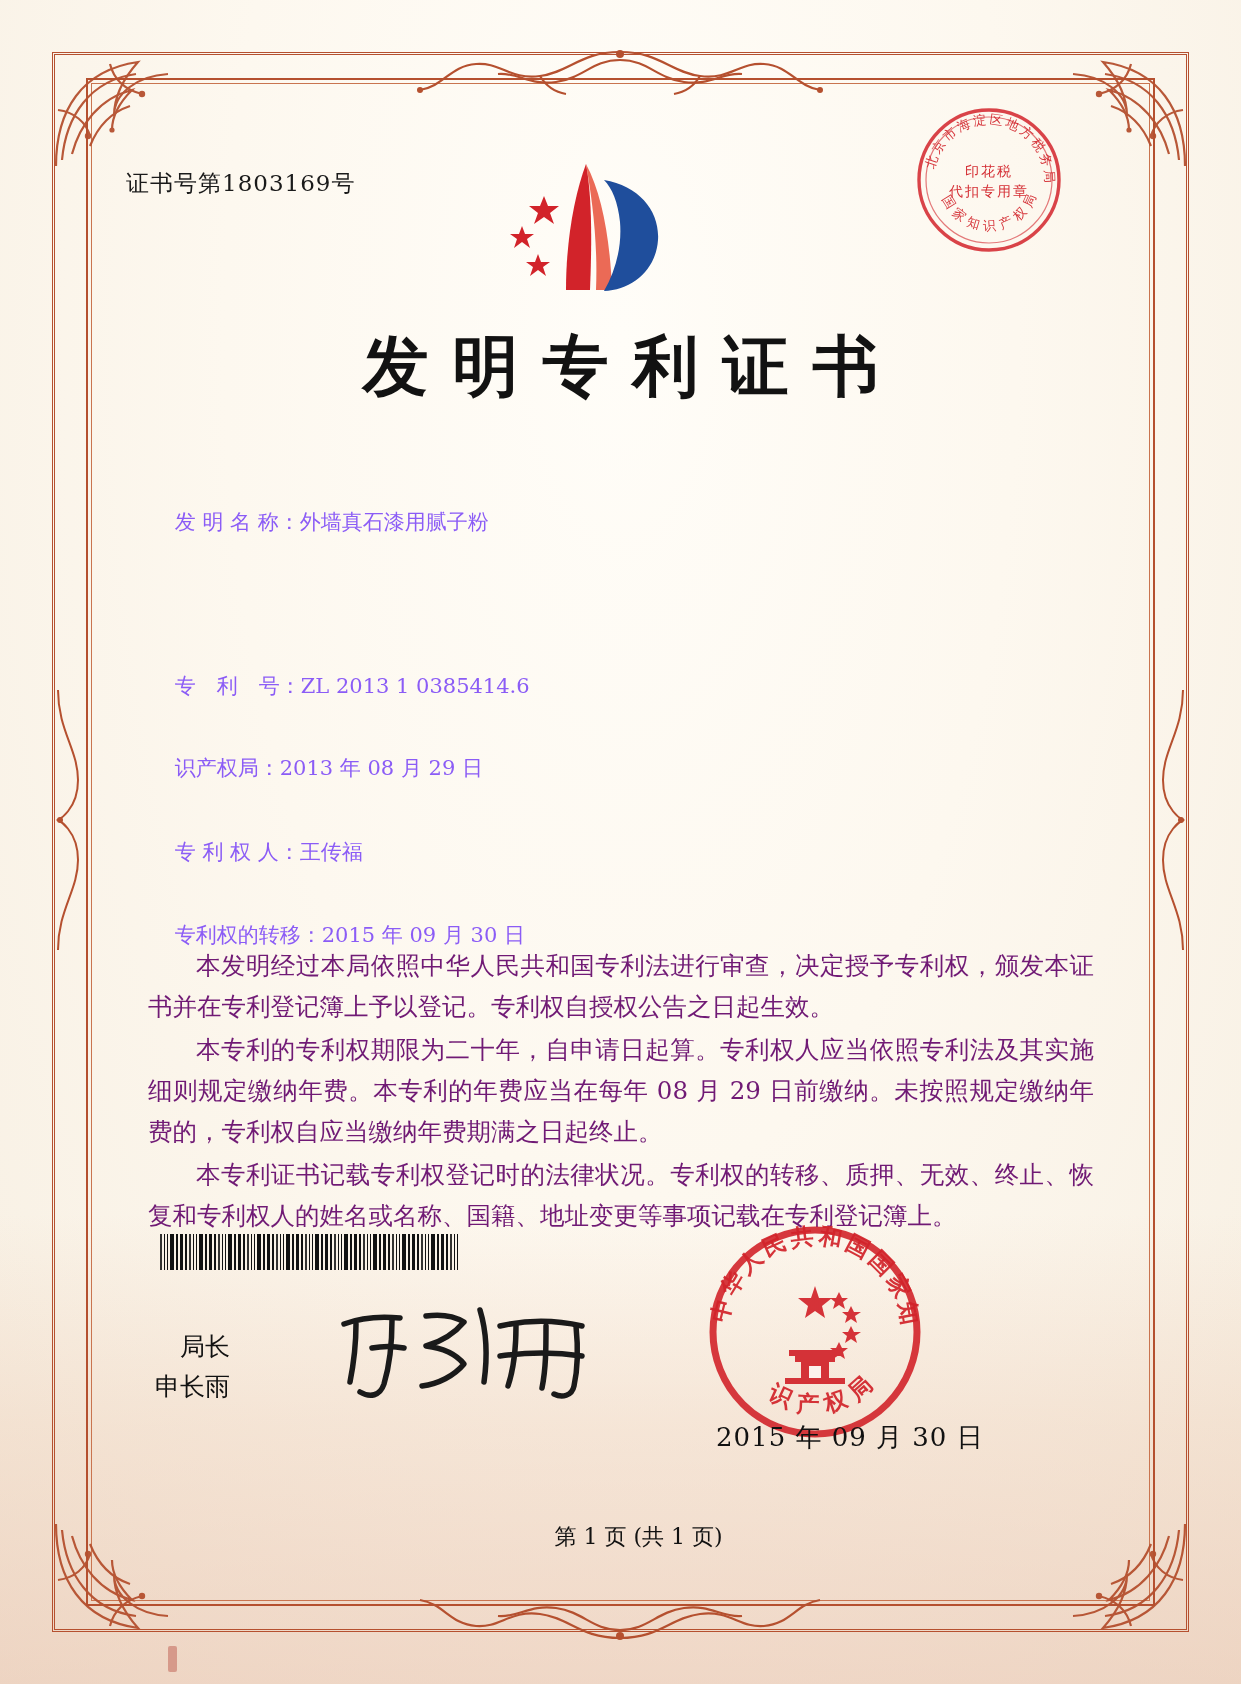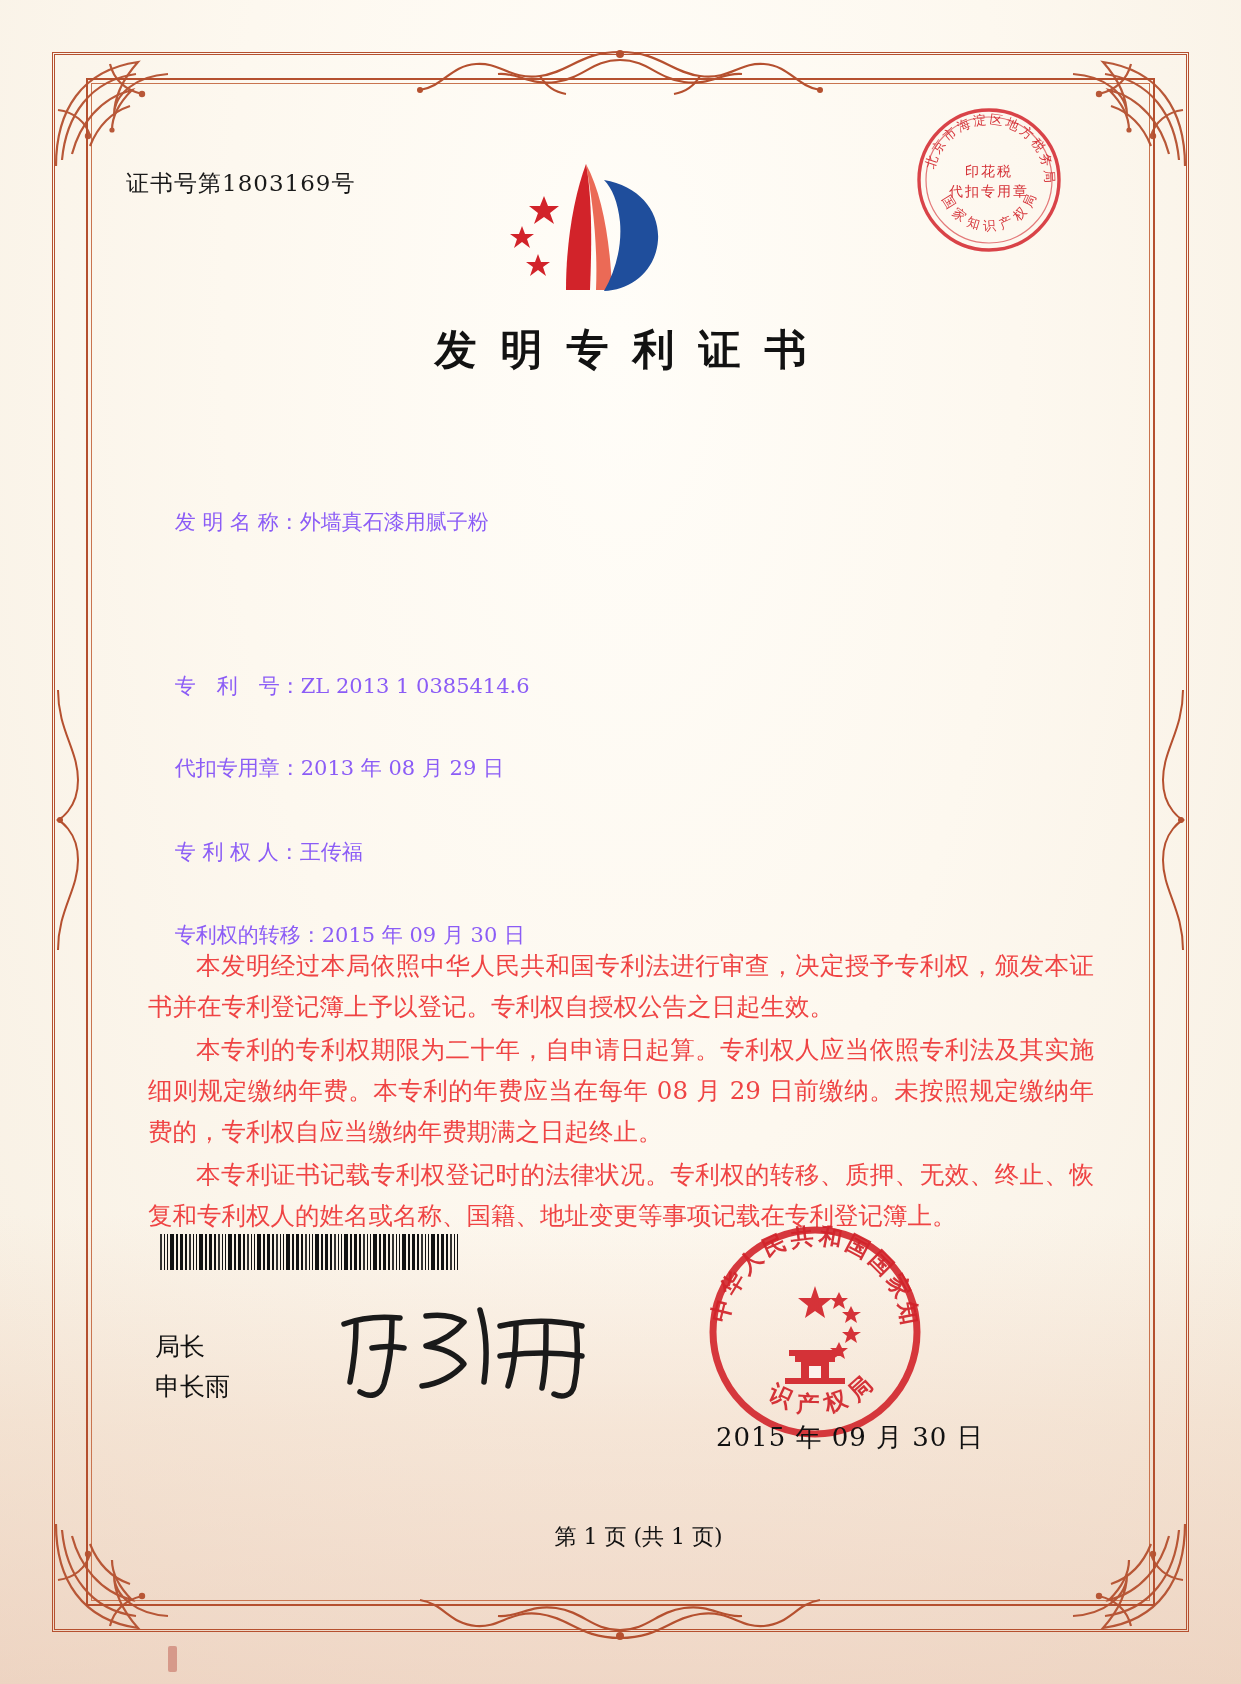--- a/index.html
+++ b/index.html
@@ -99,21 +99,21 @@
   }
   #tax-stamp {
     position: absolute;
     left: 915px; top: 106px;
     width: 148px; height: 148px;
   }
   #title {
     position: absolute;
     left: 0; right: 0; top: 322px;
     text-align: center;
-    font-size: 42px;
+    font-size: 66px;
     letter-spacing: 24px;
     font-weight: bold;
     color: #121212;
     font-family: "DejaVu Serif", "Liberation Serif", serif;
     text-indent: 24px;
   }
 
   
   .field {
     position: absolute;
@@ -133,21 +133,21 @@
   #f-grant   { top: 897px; }
 
   
   #body-text {
     position: absolute;
     left: 148px;
     top: 945px;
     width: 946px;
     font-size: 24.5px;
     line-height: 41px;
-    color: #ef4444;
+    color: #701a75;
     font-family: "DejaVu Serif", "Liberation Serif", serif;
     text-align: justify;
   }
   #body-text p {
     margin: 0 0 2px 0;
     text-indent: 48px;
   }
 
   
   #barcode {
@@ -164,20 +164,21 @@
   }
 
   
   #sig-label {
     position: absolute;
     left: 155px; top: 1327px;
     font-size: 25px;
     line-height: 40px;
     color: #111;
     font-family: "DejaVu Serif", "Liberation Serif", serif;
+    text-align: right;
   }
   #signature {
     position: absolute;
     left: 330px; top: 1290px;
     width: 300px; height: 120px;
     color: #111;
   }
   #seal {
     position: absolute;
     left: 705px; top: 1222px;
@@ -342,21 +343,21 @@
 
   <div id="title">发明专利证书</div>
 
   <div class="field" id="f-title">
     <span class="lab">发 明 名 称：</span><span class="val">外墙真石漆用腻子粉</span>
   </div>
   <div class="field" id="f-patno">
     <span class="lab">专　利　号：</span><span class="val">ZL 2013 1 0385414.6</span>
   </div>
   <div class="field" id="f-appdate">
-    <span class="lab">代扣专用章：</span><span class="val">2013 年 08 月 29 日</span>
+    <span class="lab">识产权局：</span><span class="val">2013 年 08 月 29 日</span>
   </div>
   <div class="field" id="f-holder">
     <span class="lab">专 利 权 人：</span><span class="val">王传福</span>
   </div>
   <div class="field" id="f-grant">
     <span class="lab">专利权的转移：</span><span class="val">2015 年 09 月 30 日</span>
   </div>
 
   <div id="body-text">
     <p>本发明经过本局依照中华人民共和国专利法进行审查，决定授予专利权，颁发本证书并在专利登记簿上予以登记。专利权自授权公告之日起生效。</p>

